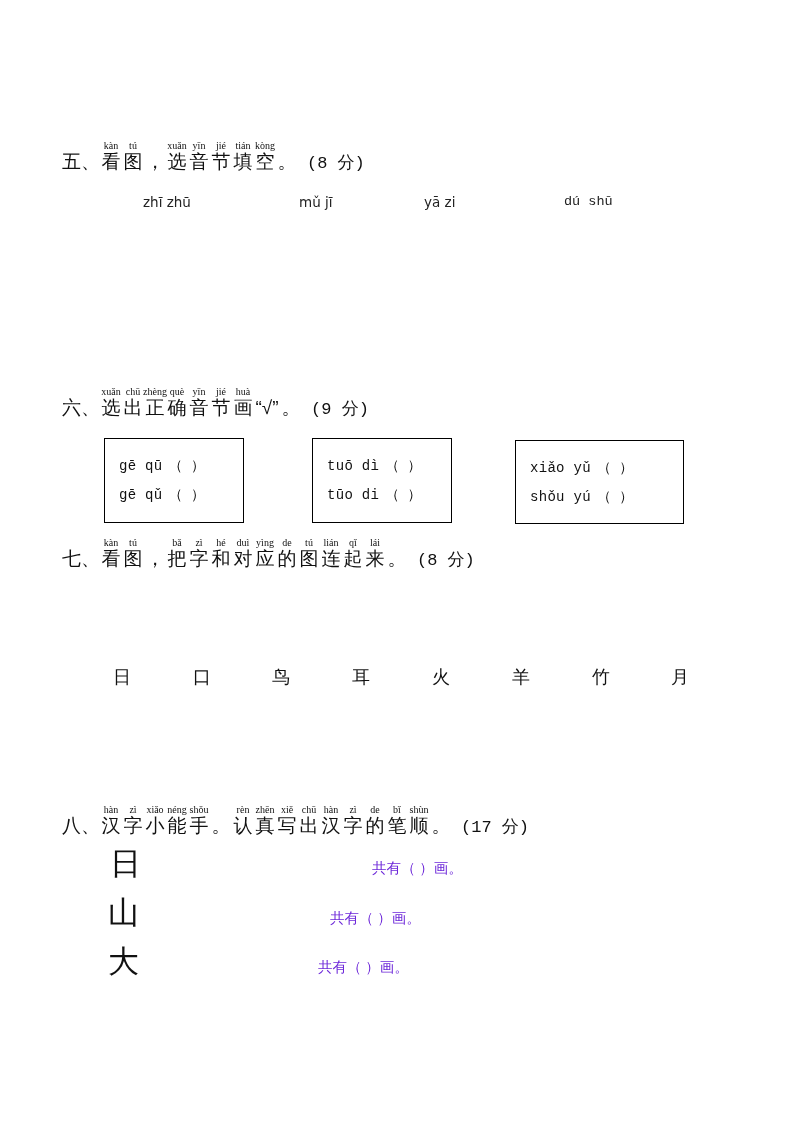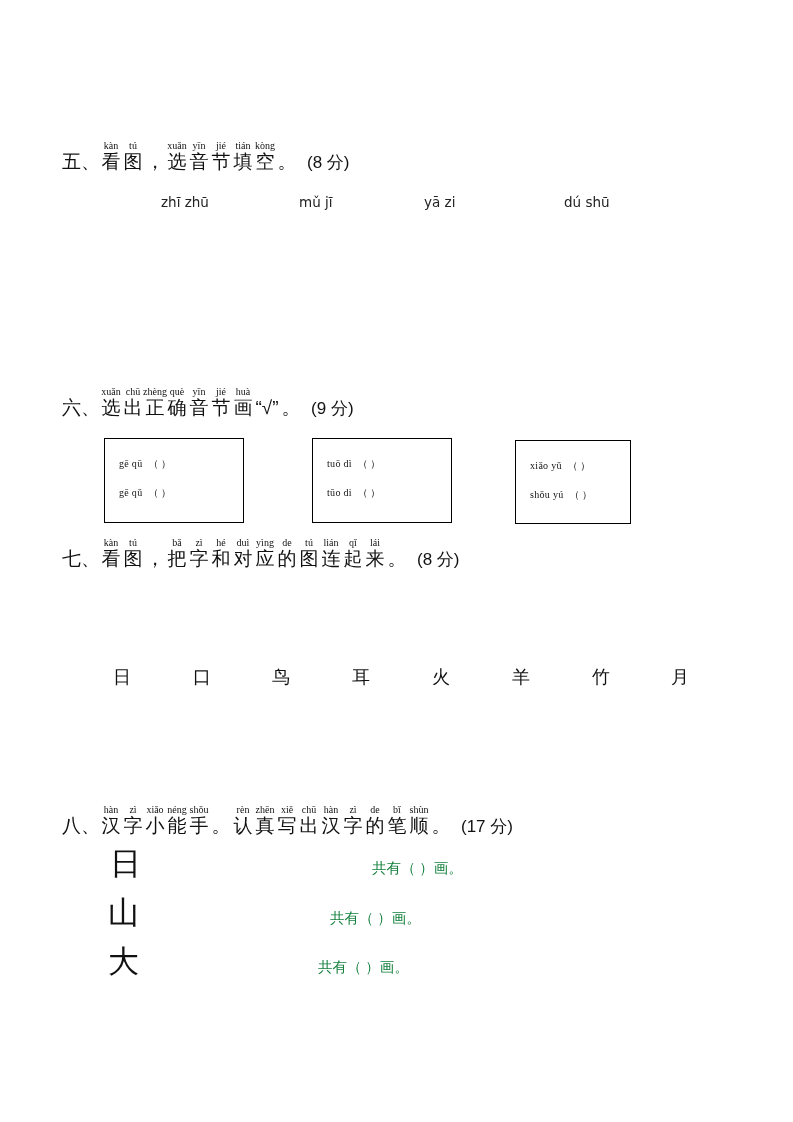--- a/index.html
+++ b/index.html
@@ -56,21 +56,21 @@
     font-size: 10px;
     line-height: 1;
     white-space: nowrap;
     font-family: Liberation Serif, serif;
     color: #111;
   }
   .score {
     display: inline-block;
     font-size: 17px;
     margin-left: 9px;
-    font-family: Liberation Sans, sans-serif;
+    font-family: Liberation Mono, monospace;
     text-align: center;
   }
 
   
   .pinyin-row {
     position: absolute;
     left: 0;
     width: 793px;
     font-size: 13.5px;
     font-family: "DejaVu Sans", sans-serif;
@@ -84,22 +84,22 @@
   
   .choice-box {
     position: absolute;
     border: 1.6px solid #000;
     box-sizing: border-box;
     background: #fff;
   }
   .choice-box .opt {
     position: absolute;
     left: 14px;
-    font-size: 10px;
-    font-family: Liberation Serif, serif;
+    font-size: 14px;
+    font-family: Liberation Mono, monospace;
     white-space: nowrap;
     color: #111;
   }
   .choice-box .opt.first { top: 18px; }
   .choice-box .opt.second { top: 47px; }
   .opt .syl { letter-spacing: .3px; }
   .opt .paren { margin-left: 6px; letter-spacing: 0; }
 
   
   .char-row {
@@ -129,50 +129,50 @@
     font-size: 31px;
     line-height: 1;
     font-family: "Liberation Serif", "DejaVu Serif", serif;
     color: #111;
   }
   .stroke-row .count-text {
     position: absolute;
     font-size: 14.5px;
     line-height: 1;
     font-family: "Liberation Serif", "DejaVu Serif", serif;
-    color: #15803d;
+    color: #6d28d9;
     white-space: nowrap;
   }
 </style>
 </head>
 <body>
 
 <div class="page">
 
   <div class="section-heading" id="head-5" style="top:152px;"><span class="num">五、</span><span class="ruby"><span class="rt">kàn</span><span class="rb">看</span></span><span class="ruby"><span class="rt">tú</span><span class="rb">图</span></span><span class="ruby"><span class="rb">，</span></span><span class="ruby"><span class="rt">xuǎn</span><span class="rb">选</span></span><span class="ruby"><span class="rt">yīn</span><span class="rb">音</span></span><span class="ruby"><span class="rt">jié</span><span class="rb">节</span></span><span class="ruby"><span class="rt">tián</span><span class="rb">填</span></span><span class="ruby"><span class="rt">kòng</span><span class="rb">空</span></span><span class="ruby"><span class="rb">。</span></span><span class="score">(8 分)</span></div>
 
   <div class="pinyin-row" id="pinyin-row-5" style="top:194px;">
-      <span class="pw" style="left: 161px;">zhī zhū</span>
+      <span class="pw" style="left: 143px;">zhī zhū</span>
       <span class="pw" style="left: 299px;">mǔ jī</span>
       <span class="pw" style="left: 424px;">yā zi</span>
-      <span class="pw" style="left: 564px;">dú shū</span>
+      <span class="pw" style="left: 564px; font-family: Liberation Mono, monospace;">dú shū</span>
     </div>
 
   <div class="section-heading" id="head-6" style="top:398px;"><span class="num">六、</span><span class="ruby"><span class="rt">xuǎn</span><span class="rb">选</span></span><span class="ruby"><span class="rt">chū</span><span class="rb">出</span></span><span class="ruby"><span class="rt">zhèng</span><span class="rb">正</span></span><span class="ruby"><span class="rt">què</span><span class="rb">确</span></span><span class="ruby"><span class="rt">yīn</span><span class="rb">音</span></span><span class="ruby"><span class="rt">jié</span><span class="rb">节</span></span><span class="ruby"><span class="rt">huà</span><span class="rb">画</span></span><span class="ruby"><span class="rb">“√”</span></span><span class="ruby"><span class="rb">。</span></span><span class="score">(9 分)</span></div>
 
   <div id="choice-boxes">
       <div class="choice-box" style="left: 104px; top: 438px; width: 140px; height: 85px;">
         <div class="opt first"><span class="syl">gē qū</span><span class="paren">（      ）</span></div>
         <div class="opt second"><span class="syl">gē qǔ</span><span class="paren">（      ）</span></div>
       </div>
       <div class="choice-box" style="left: 312px; top: 438px; width: 140px; height: 85px;">
         <div class="opt first"><span class="syl">tuō dì</span><span class="paren">（      ）</span></div>
         <div class="opt second"><span class="syl">tūo di</span><span class="paren">（      ）</span></div>
       </div>
-      <div class="choice-box" style="left: 515px; top: 440px; width: 116px; height: 84px;">
+      <div class="choice-box" style="left: 515px; top: 440px; width: 169px; height: 84px;">
         <div class="opt first"><span class="syl">xiǎo yǔ</span><span class="paren">（      ）</span></div>
         <div class="opt second"><span class="syl">shǒu yú</span><span class="paren">（      ）</span></div>
       </div>
     </div>
 
   <div class="section-heading" id="head-7" style="top:549px;"><span class="num">七、</span><span class="ruby"><span class="rt">kàn</span><span class="rb">看</span></span><span class="ruby"><span class="rt">tú</span><span class="rb">图</span></span><span class="ruby"><span class="rb">，</span></span><span class="ruby"><span class="rt">bǎ</span><span class="rb">把</span></span><span class="ruby"><span class="rt">zì</span><span class="rb">字</span></span><span class="ruby"><span class="rt">hé</span><span class="rb">和</span></span><span class="ruby"><span class="rt">duì</span><span class="rb">对</span></span><span class="ruby"><span class="rt">yìng</span><span class="rb">应</span></span><span class="ruby"><span class="rt">de</span><span class="rb">的</span></span><span class="ruby"><span class="rt">tú</span><span class="rb">图</span></span><span class="ruby"><span class="rt">lián</span><span class="rb">连</span></span><span class="ruby"><span class="rt">qǐ</span><span class="rb">起</span></span><span class="ruby"><span class="rt">lái</span><span class="rb">来</span></span><span class="ruby"><span class="rb">。</span></span><span class="score">(8 分)</span></div>
 
   <div class="char-row" id="char-row-7" style="top:668px;">
       <span class="hz" style="left: 113px;">日</span>
       <span class="hz" style="left: 193px;">口</span>

